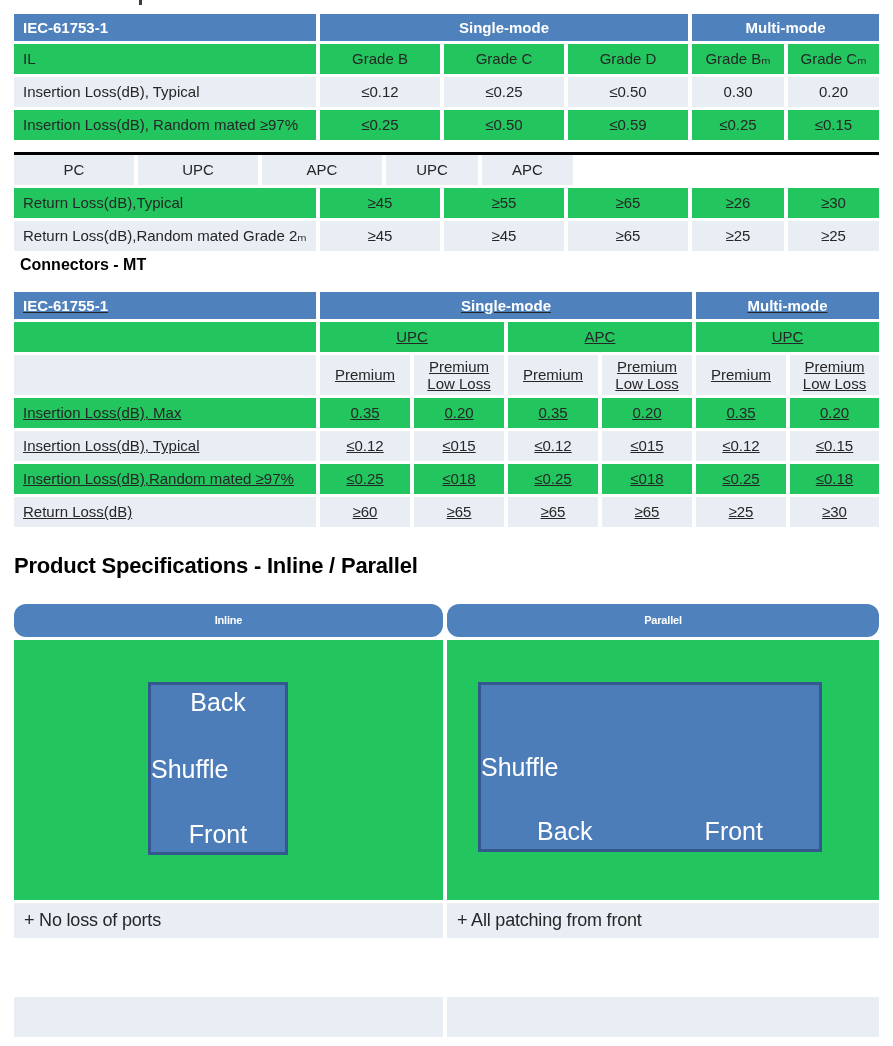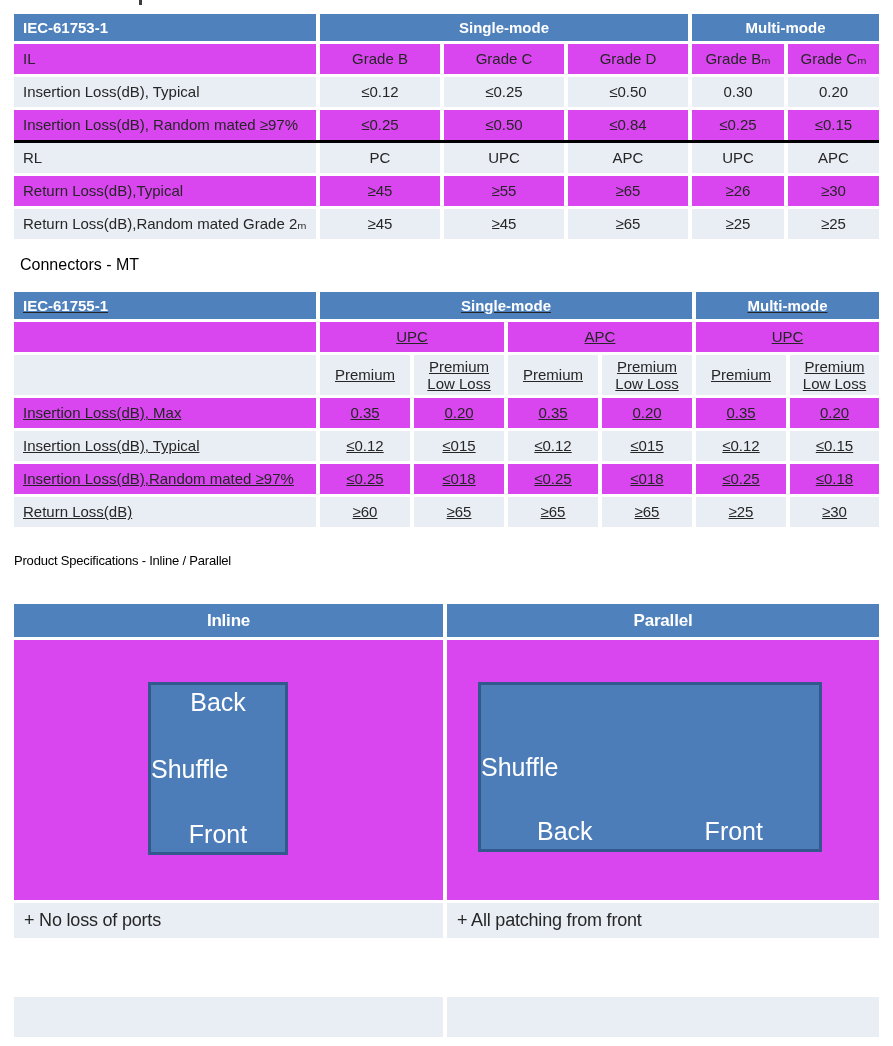--- a/index.html
+++ b/index.html
@@ -10,45 +10,45 @@
     overflow:hidden;
   }
   .top-artifact { position:absolute; left:139px; top:0; width:3px; height:5px; background:#3c3c3c; }
 
   .tbl { position:absolute; left:14px; width:865px; }
   .t1 { top:14px; }
   .t2 { top:292px;text-decoration:underline; }
   .t3 { top:604px; }
 
   .row { display:flex; gap:4px; margin-bottom:3px; }
-  .nmb { margin-bottom:0; }
+  .nmb { margin-bottom:12px; }
   .c { flex:none; display:flex; align-items:center; justify-content:center;
        font-size:15px; color:#262626; line-height:1.15; }
   .lab { justify-content:flex-start; padding-left:9px; text-align:left; }
   .hdr { background:#4f81bd; color:#ffffff; font-weight:bold; }
-  .dark { background:#d946ef; }
+  .dark { background:#22c55e; }
   .light { background:#e9edf4; }
   .divider { width:865px; height:3px; background:#000000; margin-bottom:0; }
 
   .h27{height:27px} .h30{height:30px} .h40{height:40px}
   .h33{height:33px} .h260{height:260px} .h35{height:35px} .h53{height:53px}
 
   .w302{width:302px} .w120{width:120px} .w92{width:92px} .w91{width:91px}
   .w368{width:368px} .w187{width:187px}
   .w372{width:372px} .w183{width:183px} .w184{width:184px}
   .w90{width:90px} .w89{width:89px}
   .w429{width:429px} .w432{width:432px}
 
   .colhdr { padding:0 10px; text-align:center; }
 
-  .sec-title { position:absolute; font-weight:normal; color:#000000; }
+  .sec-title { position:absolute; font-weight:bold; color:#000000; }
   #title-mt { left:20px; top:256px; font-size:16px; }
-  #title-ps { left:14px; top:553px; font-size:13px; letter-spacing:-0.2px; }
-
-  .t3hdr { font-size:17px; letter-spacing:-0.2px; }
+  #title-ps { left:14px; top:553px; font-size:22px; letter-spacing:-0.2px; }
+
+  .t3hdr { font-size:11px; letter-spacing:-0.2px;border-radius:12px; }
   .diagram-cell { position:relative; }
   .shuffle-box { position:absolute; background:#4d7db9; border:3px solid #33588e;
                  color:#ffffff; font-size:25px; }
   #inline-box { left:134px; top:42px; width:140px; height:173px; }
   #parallel-box { left:31px; top:42px; width:344px; height:170px; }
   .box-top { position:absolute; top:3px; left:0; right:0; text-align:center; }
   .box-mid { position:absolute; top:50%; left:0; right:0; transform:translateY(-50%); text-align:left; }
   .box-bottom { position:absolute; bottom:3px; left:0; right:0; text-align:center; }
   .box-bottom-row { position:absolute; bottom:3px; left:0; right:0;
                     display:flex; justify-content:space-around; }
@@ -83,29 +83,28 @@
       <div class="c light w120">≤0.25</div>
       <div class="c light w120">≤0.50</div>
       <div class="c light w92">0.30</div>
       <div class="c light w91">0.20</div>
     </div>
 
     <div class="row h30 nmb">
       <div class="c lab dark w302">Insertion Loss(dB), Random mated ≥97%</div>
       <div class="c dark w120">≤0.25</div>
       <div class="c dark w120">≤0.50</div>
-      <div class="c dark w120">≤0.84</div>
+      <div class="c dark w120">≤0.59</div>
       <div class="c dark w92">≤0.25</div>
       <div class="c dark w91">≤0.15</div>
     </div>
 
     <div class="divider"></div>
 
     <div class="row h30">
-      <div class="c lab light w302">RL</div>
       <div class="c light w120">PC</div>
       <div class="c light w120">UPC</div>
       <div class="c light w120">APC</div>
       <div class="c light w92">UPC</div>
       <div class="c light w91">APC</div>
     </div>
 
     <div class="row h30">
       <div class="c lab dark w302">Return Loss(dB),Typical</div>
       <div class="c dark w120">≥45</div>

